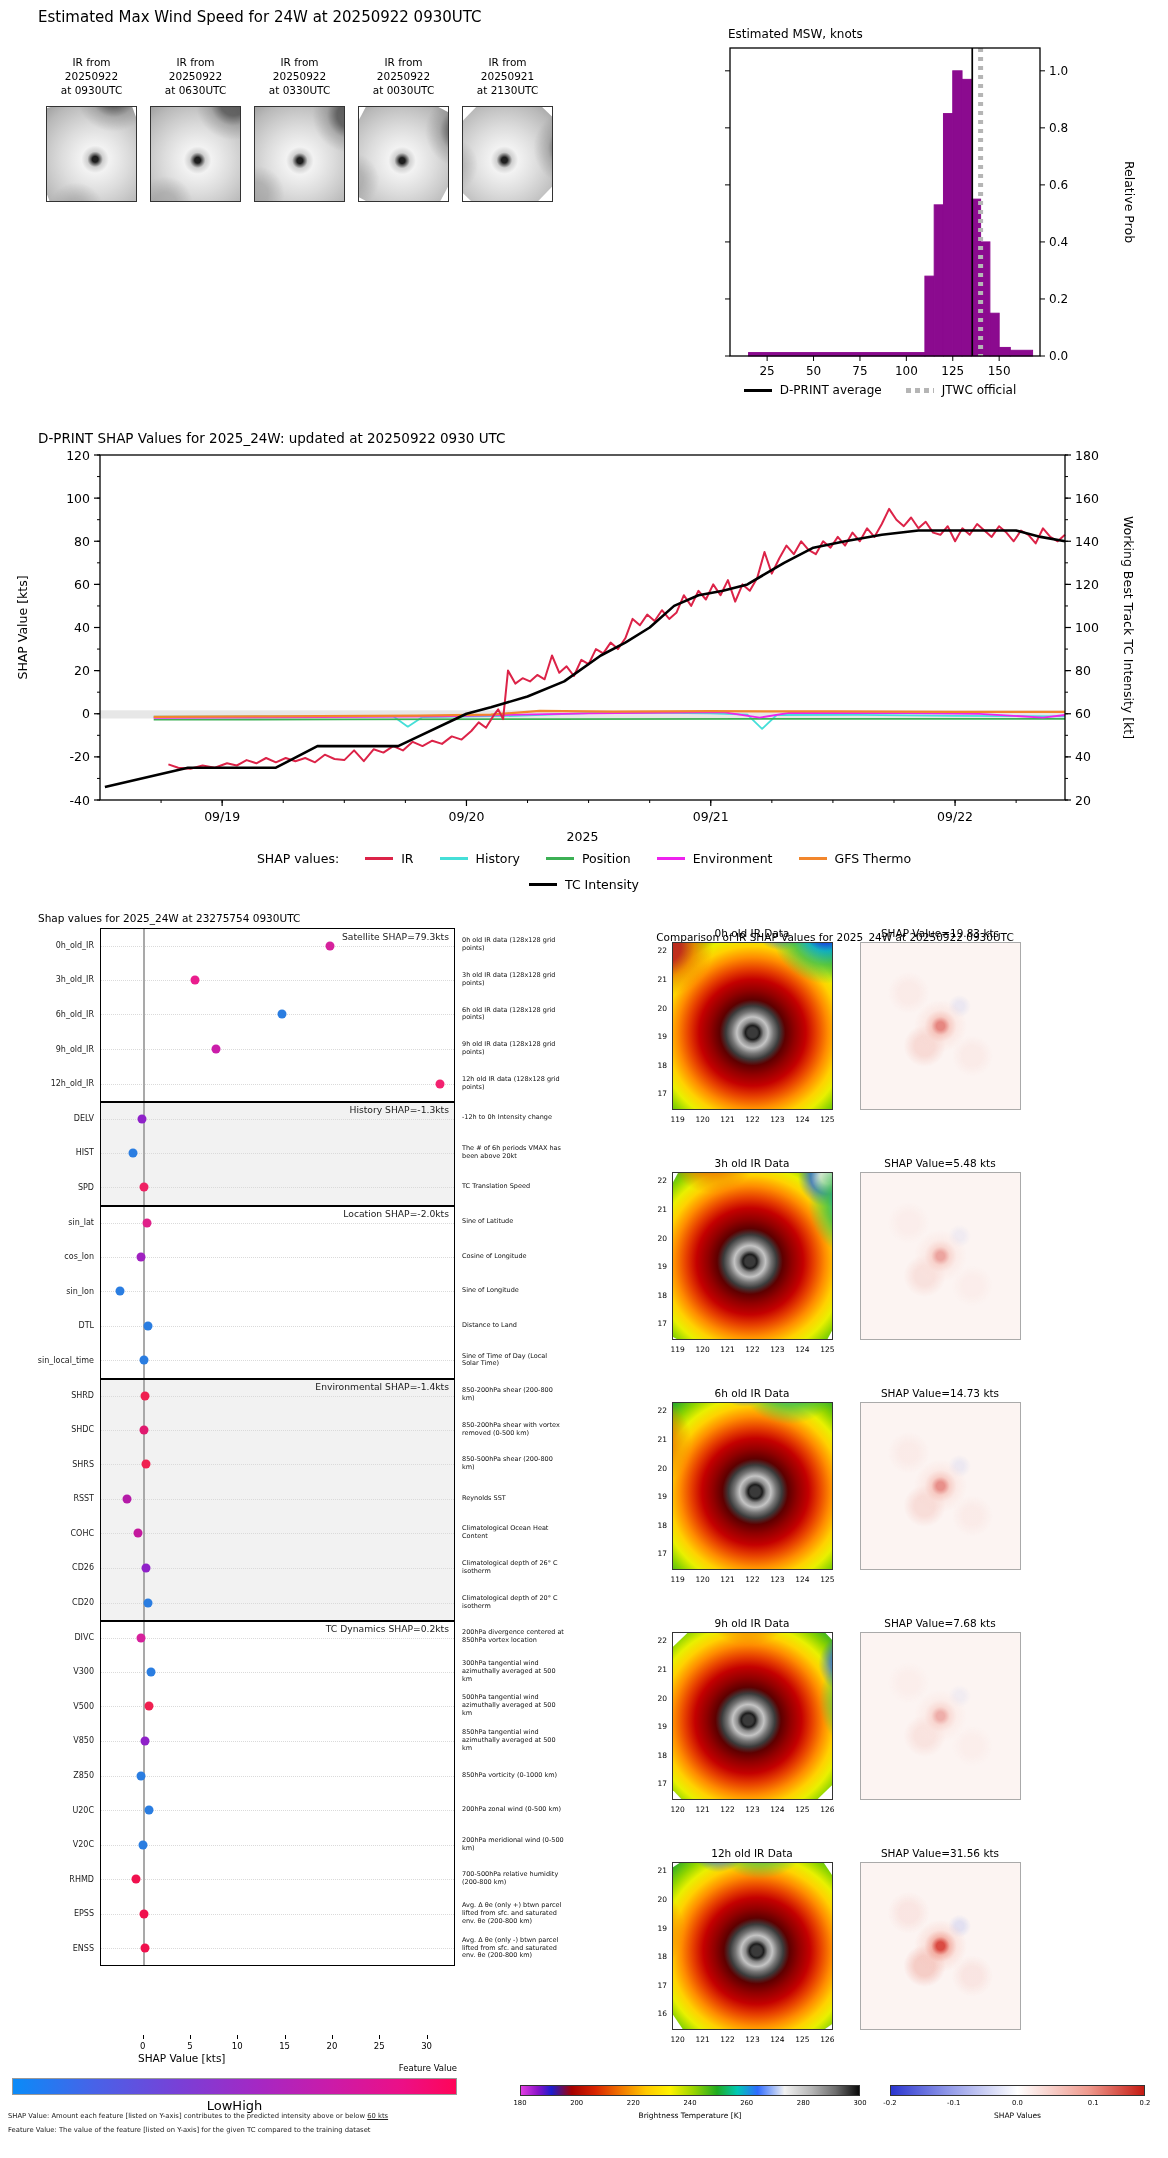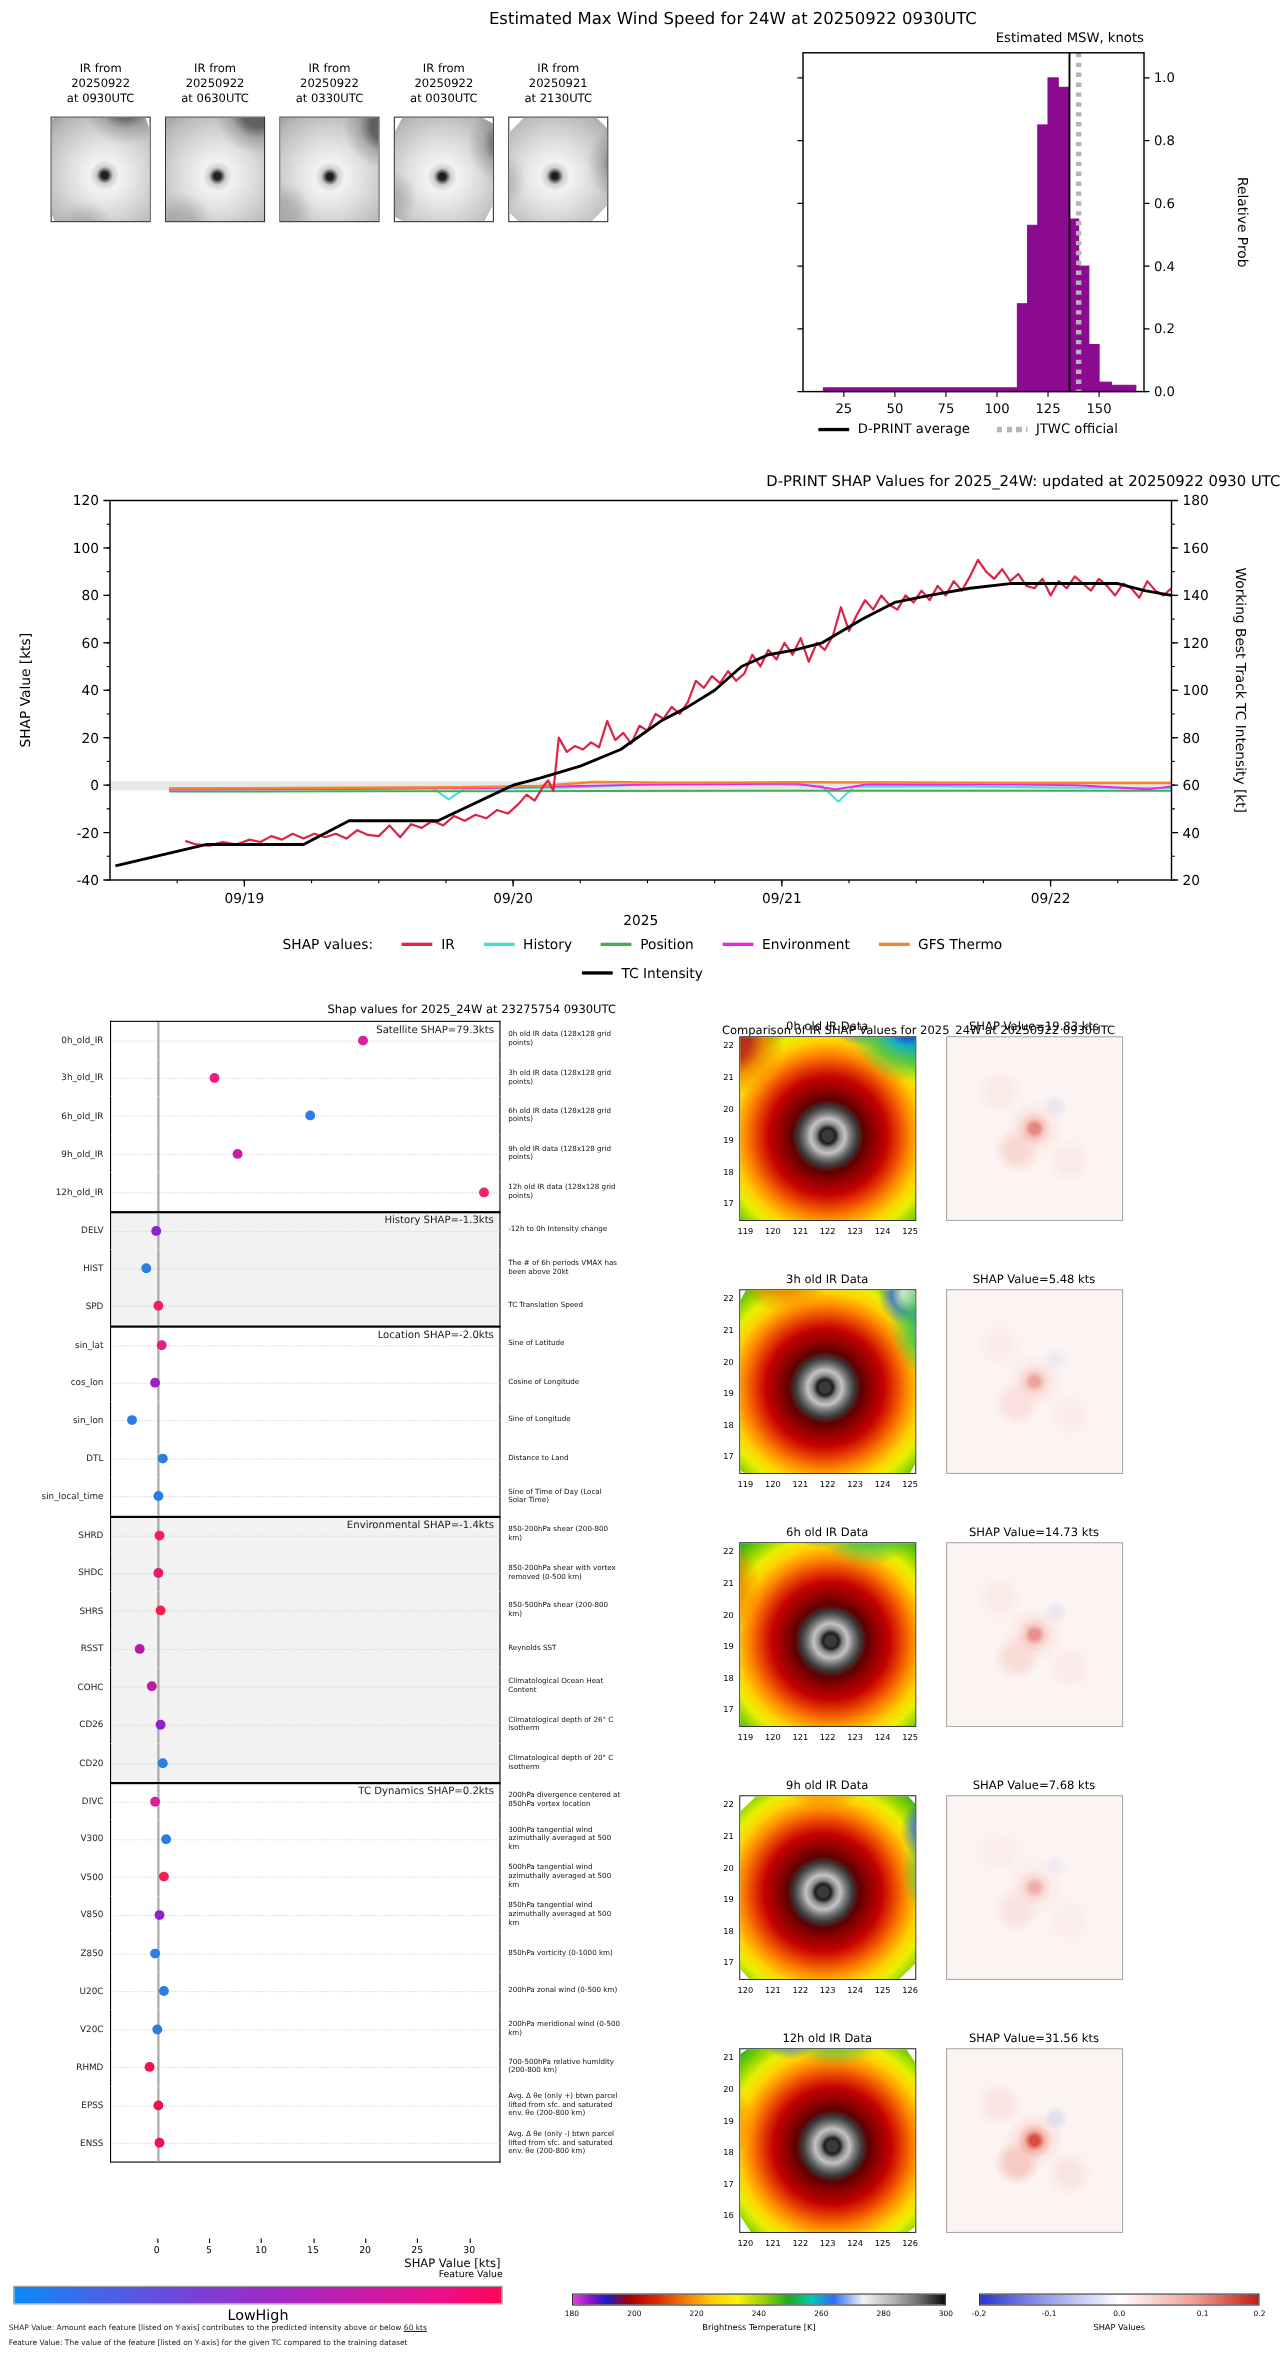--- a/index.html
+++ b/index.html
@@ -1,20 +1,20 @@
 <!DOCTYPE html>
 <html><head>
 <meta charset="utf-8">
 <style>
   * { margin:0; padding:0; box-sizing:border-box; }
   body { background:#fff; }
   .page { position:relative; width:1168px; height:2158px; background:#fff;
           font-family:"DejaVu Sans", sans-serif; color:#000; overflow:hidden; }
   .abs { position:absolute; }
-  .ctr { text-align:right; }
+  .ctr { text-align:left;padding-left:38px; }
 
   
   #top-title { top:8px; left:0; width:888px; font-size:15px; }
   #thumbs { top:56px; left:46px; display:flex; gap:13px; }
   .thumb { width:91px; }
   .thumb-cap { font-size:10.5px; line-height:1.32; text-align:center; height:46px; }
   .thumb-img { margin-top:4px; width:91px; height:96px; border:1px solid #333; overflow:hidden; position:relative; }
   .gray-art { position:absolute; inset:-12%;
     background:
       radial-gradient(circle at 88% 8%, rgba(70,70,70,.75) 0 9%, rgba(120,120,120,.4) 16%, transparent 26%),

